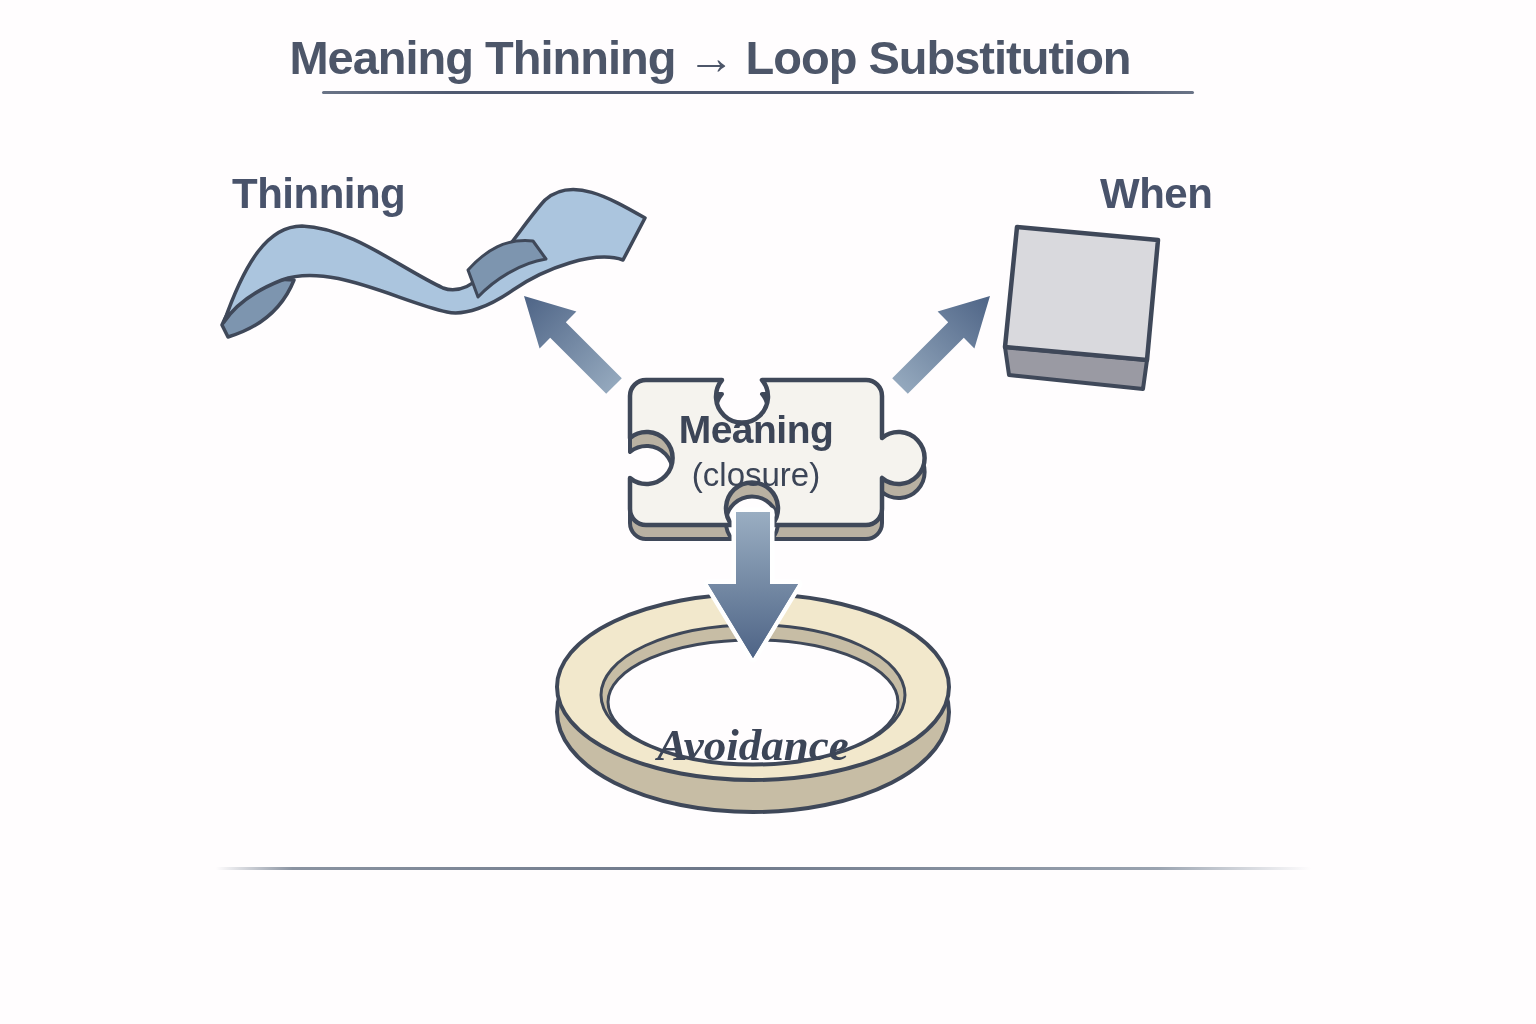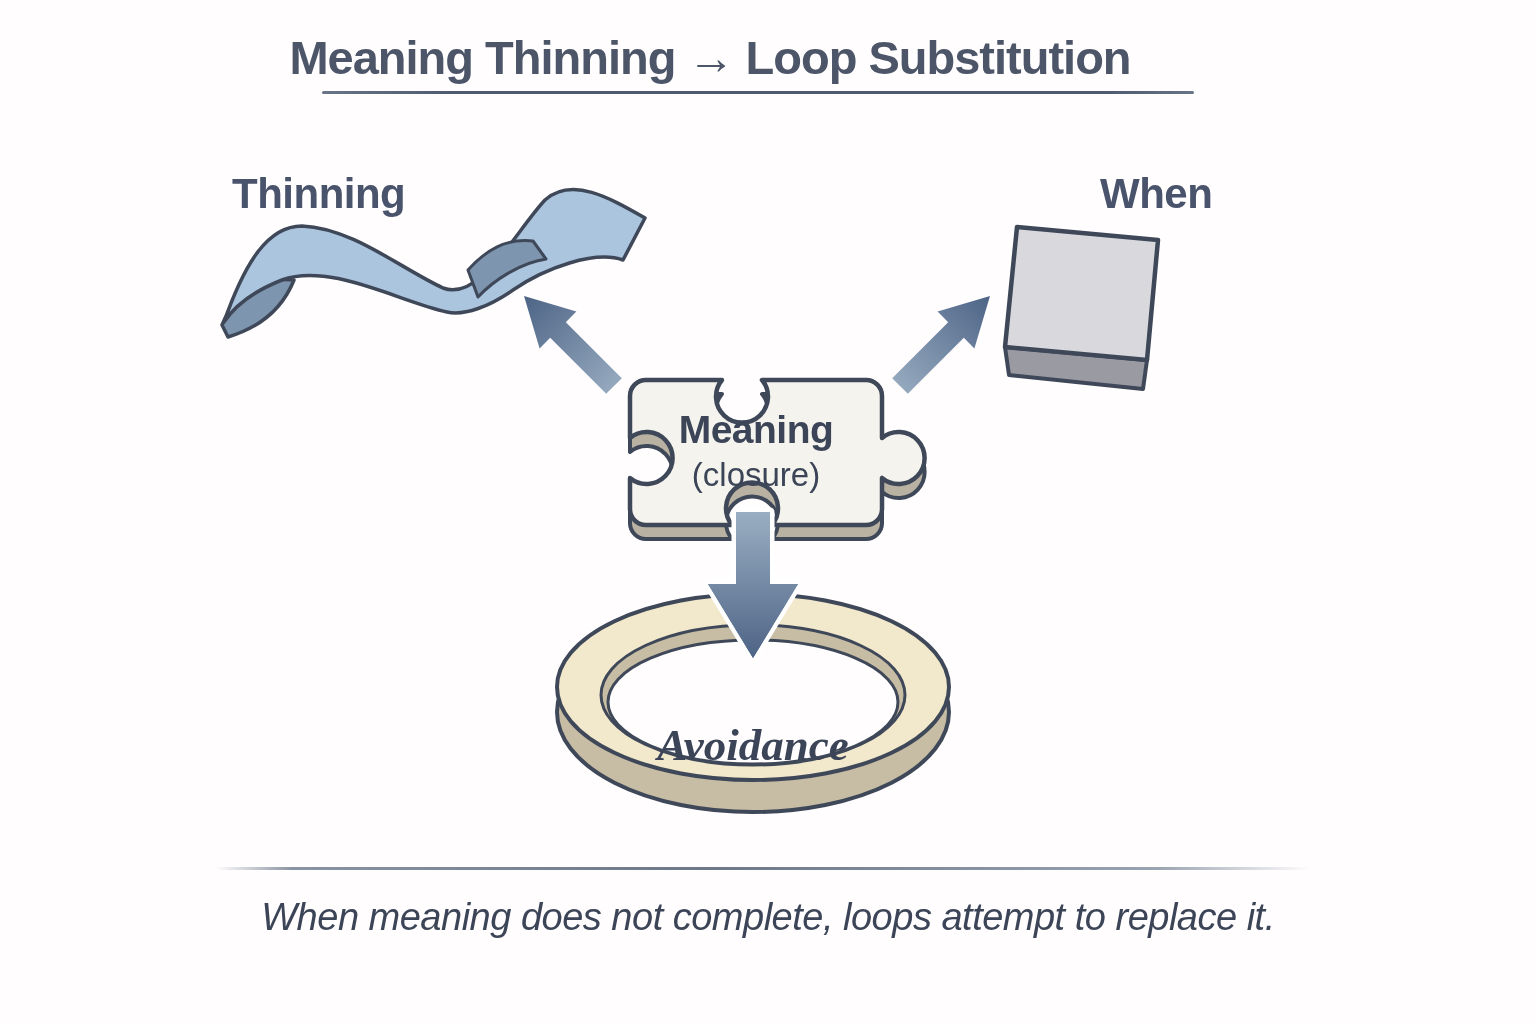--- a/index.html
+++ b/index.html
@@ -113,14 +113,13 @@
     <polygon points="736,512 770,512 770,584 798,584 753,658 708,584 736,584" fill="url(#gArrowD)"></polygon>
   </svg>
 
   <div class="abs node-label pleasure-label">Thinning</div>
   <div class="abs node-label power-label">When</div>
   <div class="abs closure-label">(closure)</div>
   <div class="abs meaning-label">Meaning</div>
   <div class="abs avoidance-label">Avoidance</div>
 
   <div class="abs divider"></div>
-  <div class="abs caption">When meaning does not complete, loops attempt to replace it.</div>
 </div>
 
 </body></html>

